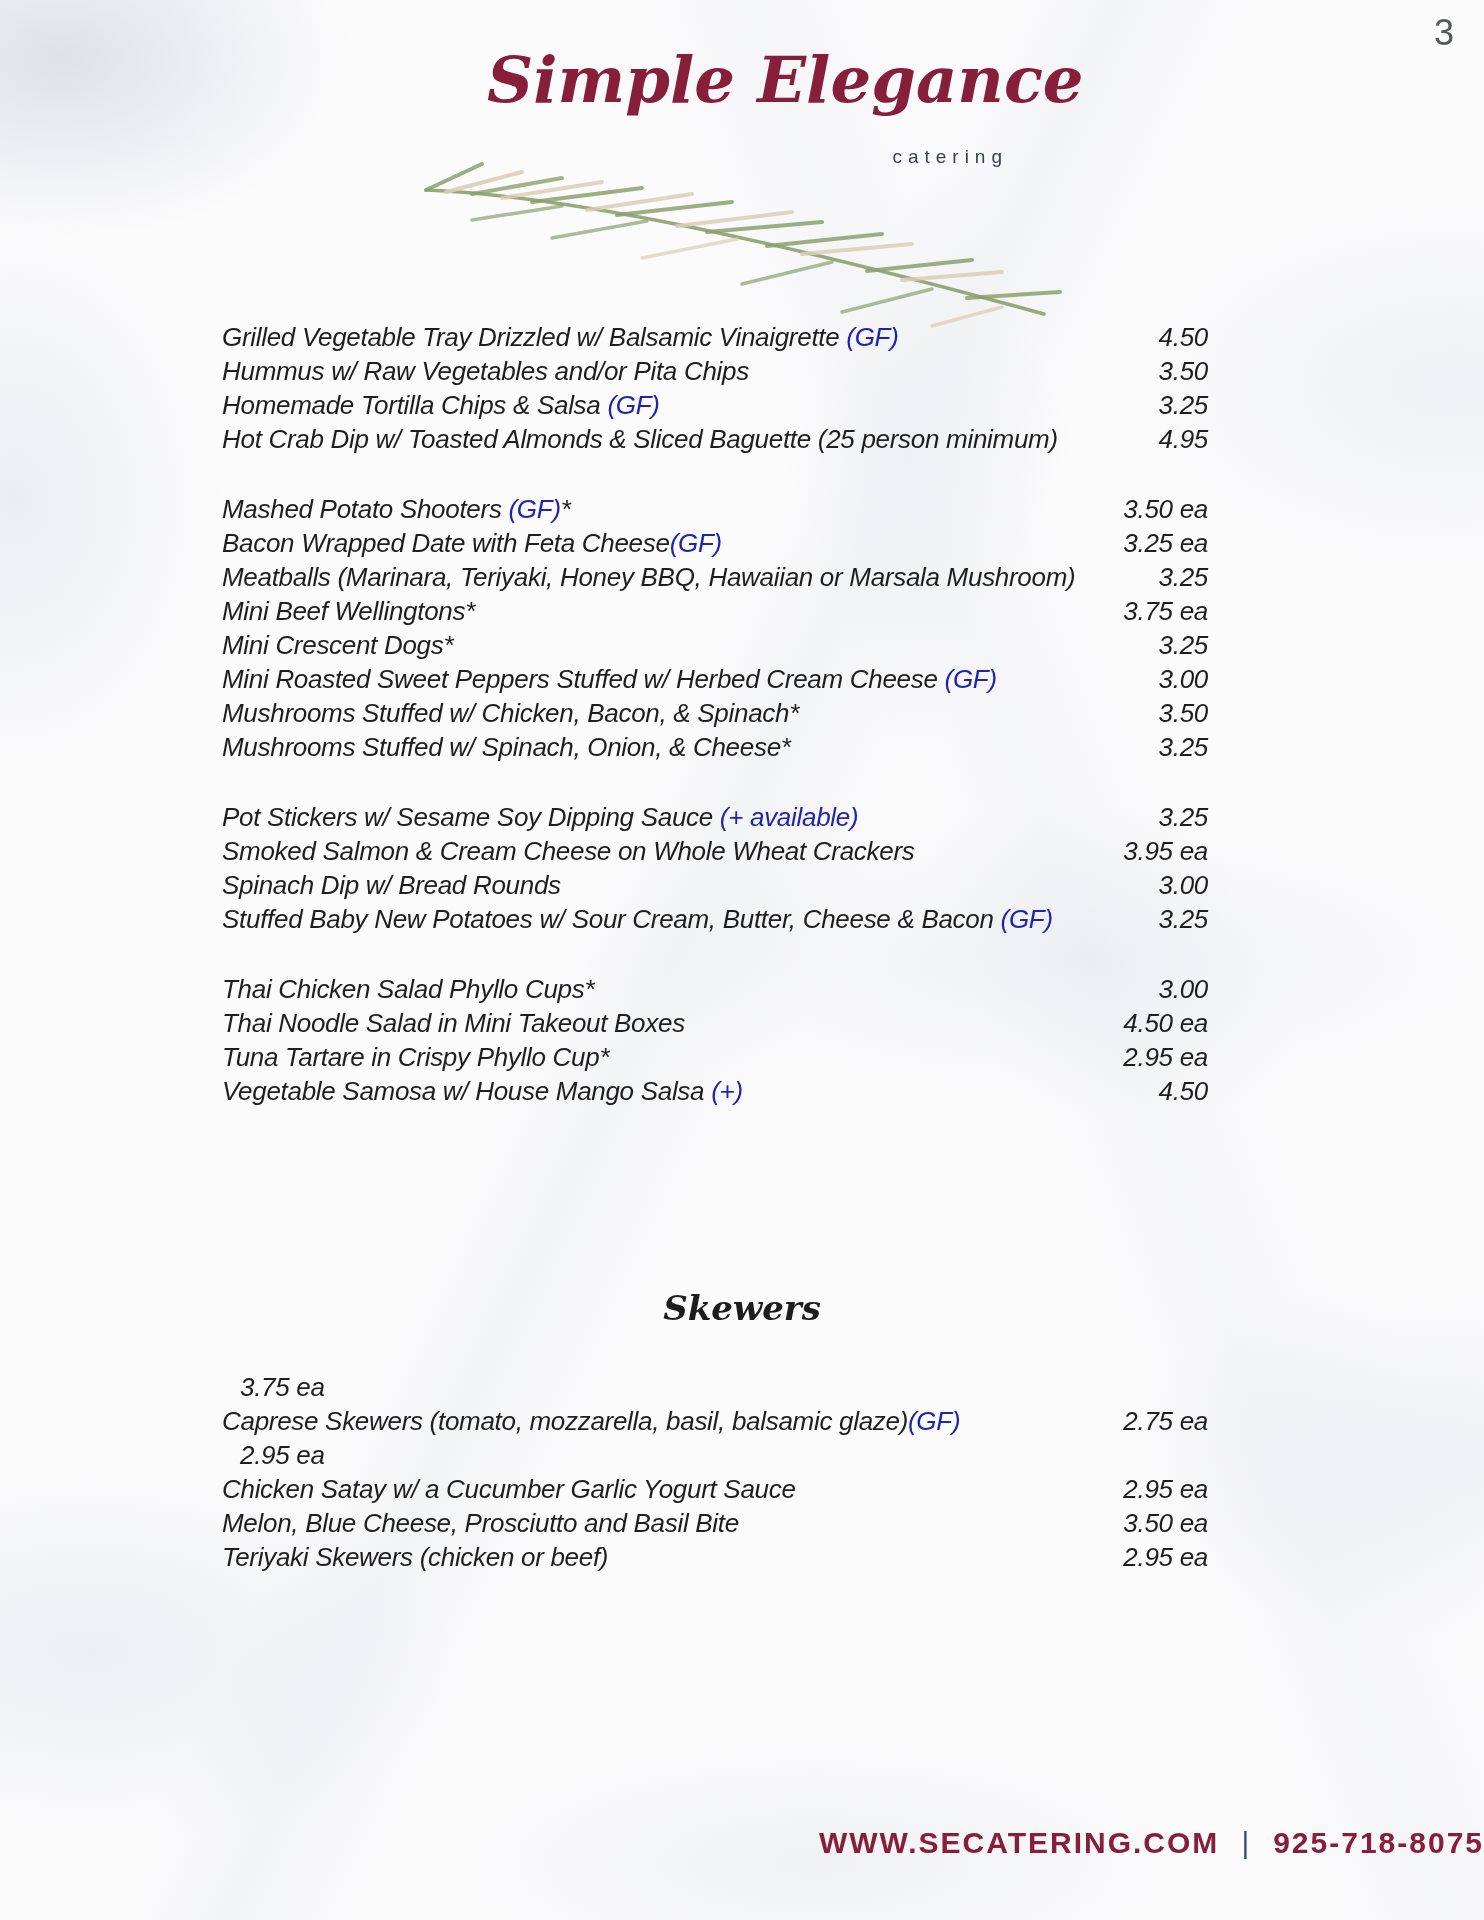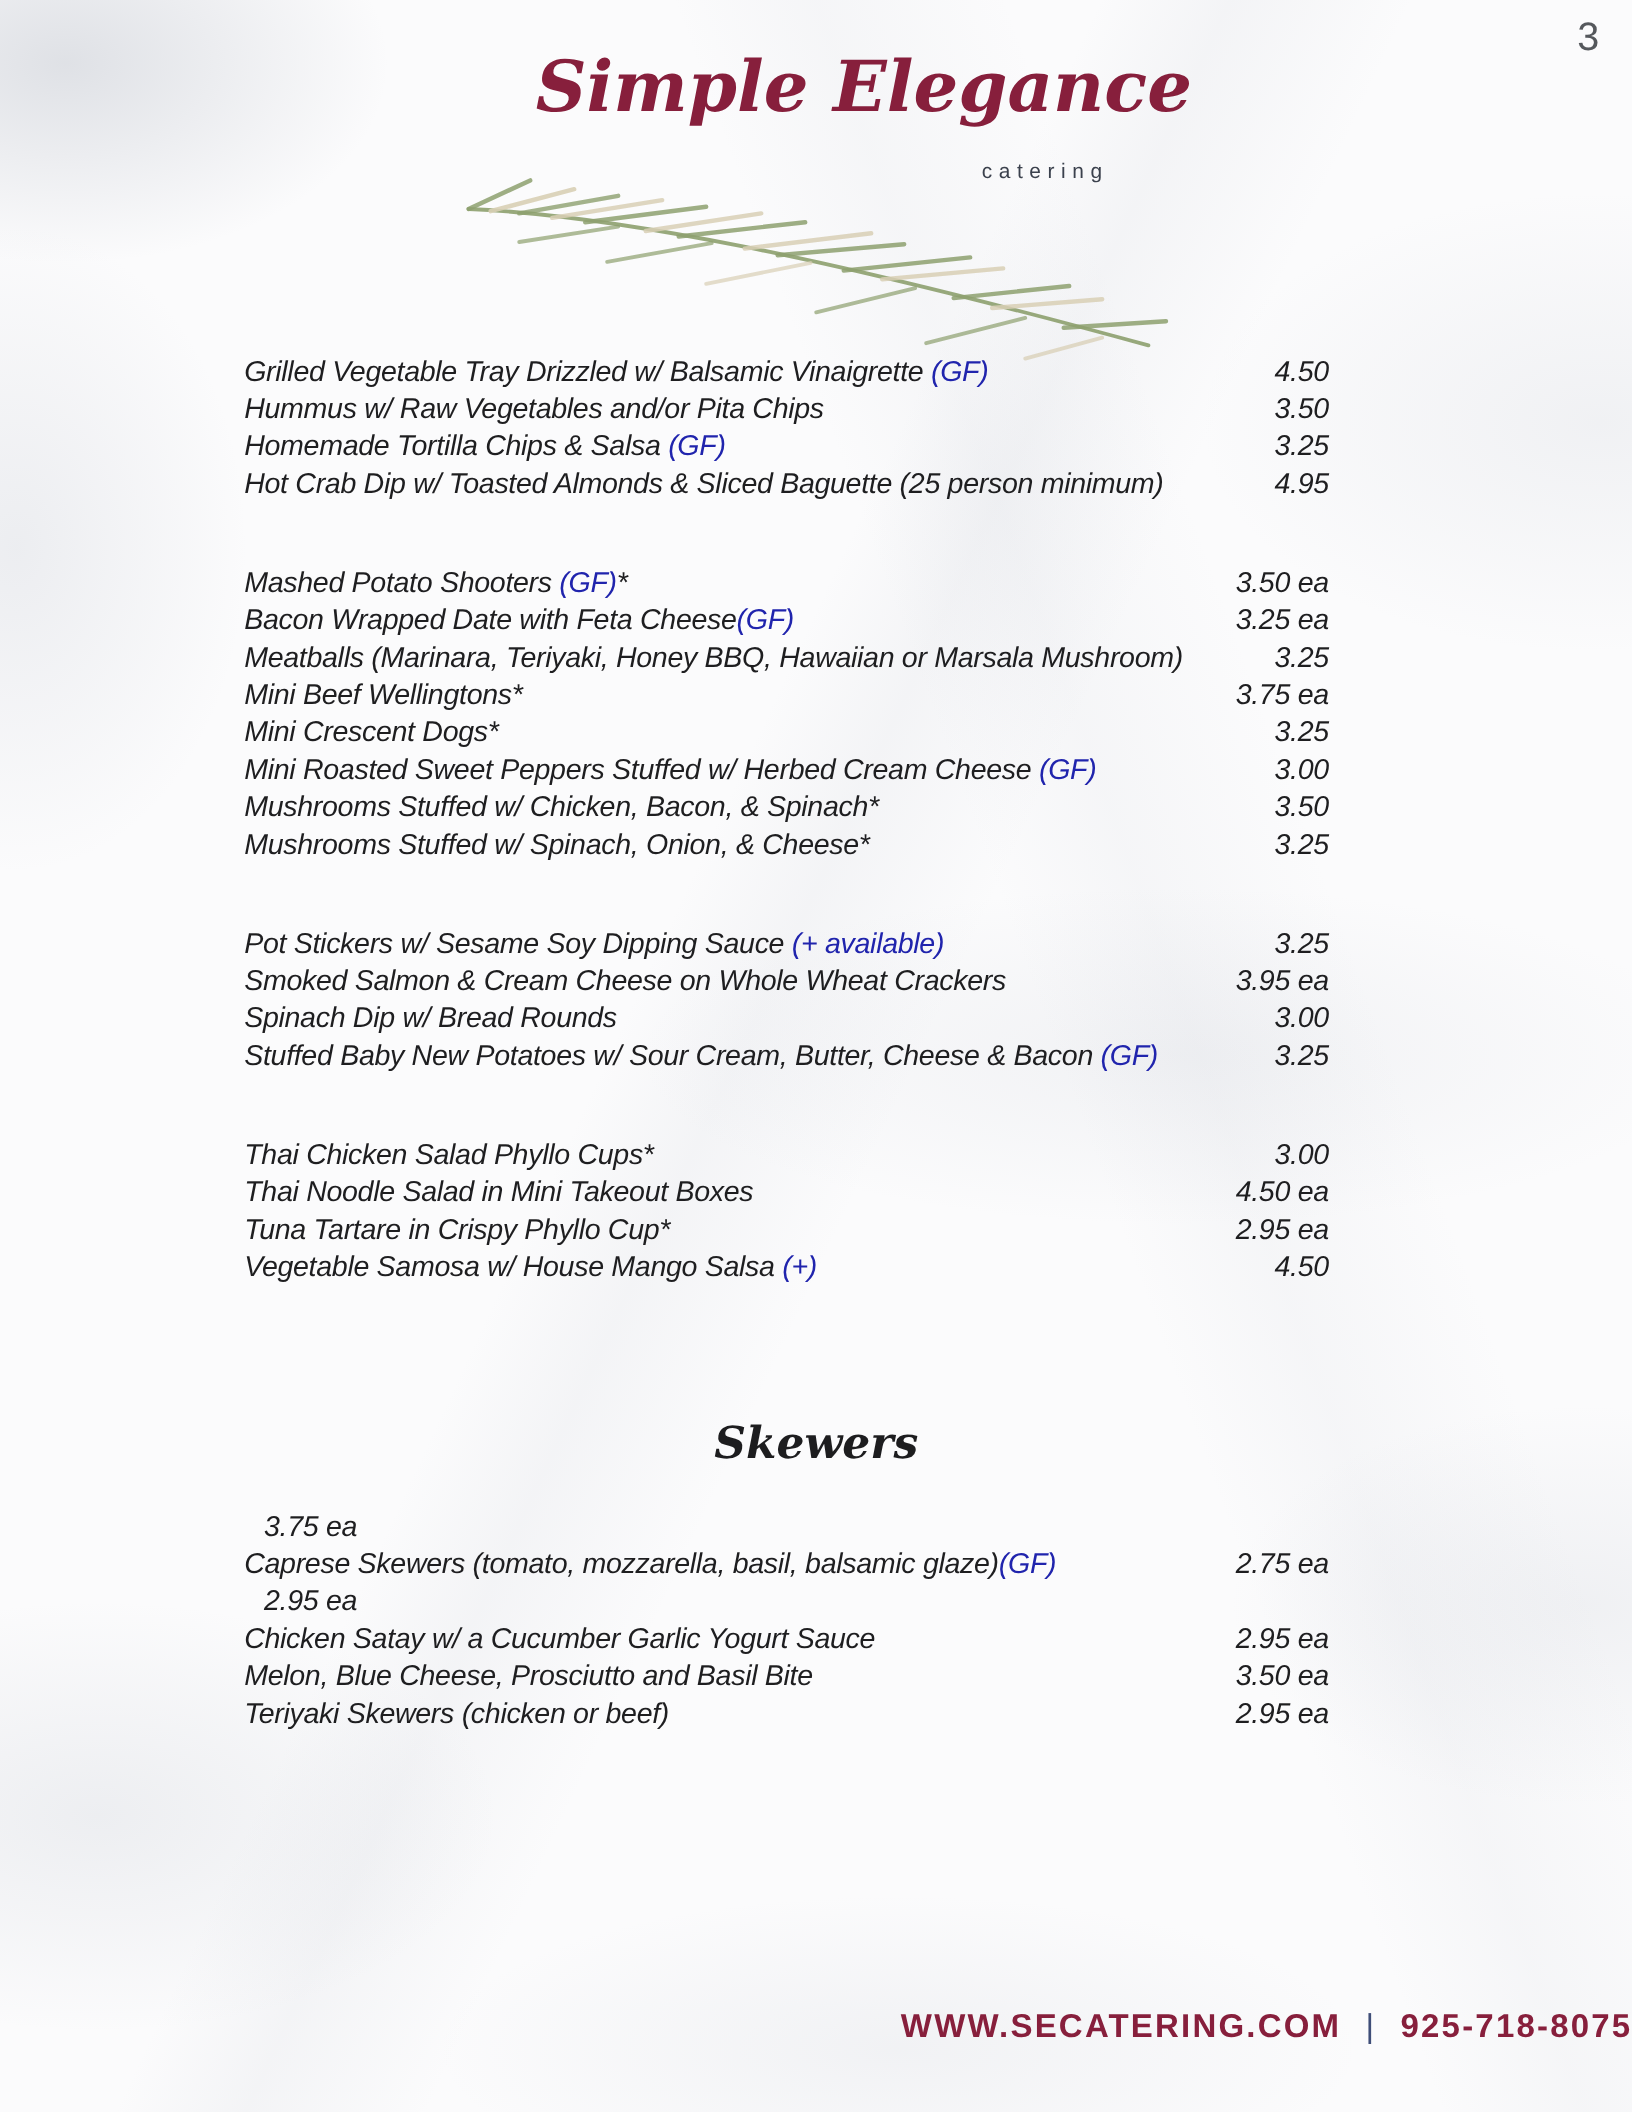--- a/index.html
+++ b/index.html
@@ -36,35 +36,35 @@
     white-space:nowrap;text-align:center;position:relative;z-index:2;margin-left:35px;
   }
   .logo-subtitle{
     position:absolute;top:100px;right:24px;z-index:2;
     font-size:19px;letter-spacing:6px;color:var(--subtle);
   }
   .sprig{position:absolute;top:96px;left:-40px;z-index:1;}
   
   .menu-main{position:absolute;top:320px;left:222px;width:986px;}
   .skewers-items{position:absolute;top:1370px;left:222px;width:986px;}
-  .menu-block + .menu-block{margin-top:56px;}
+  .menu-block + .menu-block{margin-top:36px;}
   .menu-row{
     display:flex;justify-content:space-between;align-items:baseline;
     height:34px;line-height:34px;font-size:26px;letter-spacing:-0.3px;
     white-space:nowrap;
     font-style:italic;
   }
   .item-name{flex:1 1 auto;overflow:visible;}
   .item-price{flex:0 0 auto;margin-left:18px;text-align:right;}
   .tag{color:var(--navy);}
   
   .skewers-heading{
     position:absolute;top:1288px;left:0;width:100%;margin:0;
     text-align:center;font-family:"DejaVu Serif", serif;font-style:italic;
-    font-weight:bold;font-size:40px;color:#1d1d1f;
+    font-weight:bold;font-size:34px;color:#1d1d1f;
   }
   
   .footer{
     position:absolute;top:1826px;left:0;width:100%;text-align:right;
     font-size:30px;font-weight:bold;letter-spacing:2px;color:var(--maroon);
   }
   .footer .sep{color:#3f4e78;font-weight:normal;padding:0 22px;}
 </style>
 </head>
 <body>

